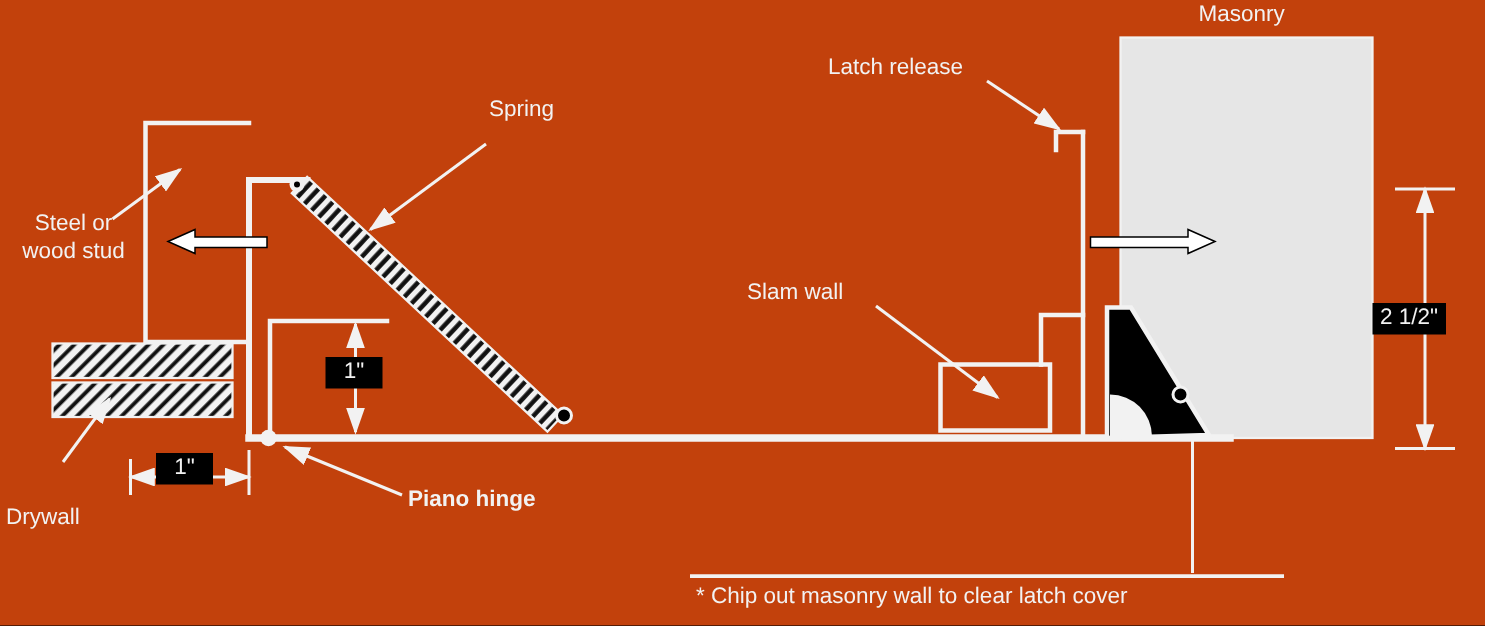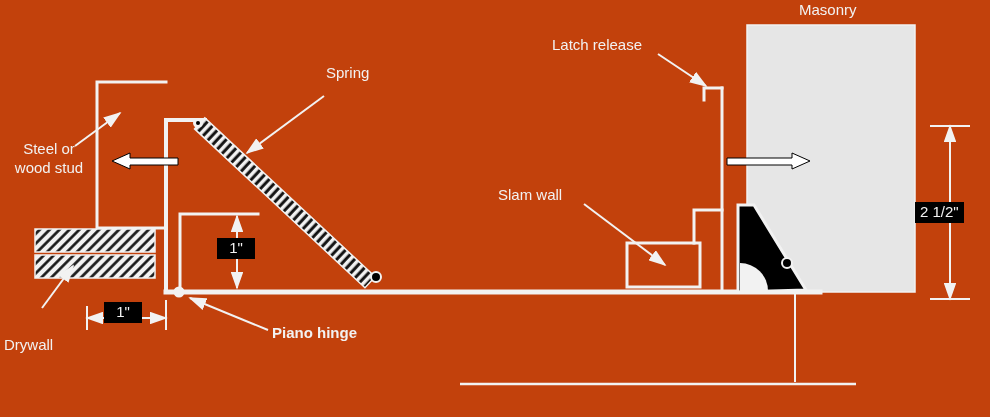--- a/index.html
+++ b/index.html
@@ -111,14 +111,15 @@
   <div class="lbl" style="left:4px; top:312px;margin-top:24px;">Drywall</div>
 
   <div class="lbl" style="left:272px; top:324px;font-weight:bold;">Piano hinge</div>
 
   <div class="lbl bg center" style="left:217px; top:238px; width:28px;">1"</div>
 
   <div class="lbl bg center" style="left:104px; top:302px; width:28px;">1"</div>
 
   <div class="lbl bg center" style="left:915px; top:202px;">2 1/2"</div>
 
+  <div class="lbl" style="left:464px; top:389px;">* Chip out masonry wall to clear latch cover</div>
 
 </div>
 
 </body></html>

